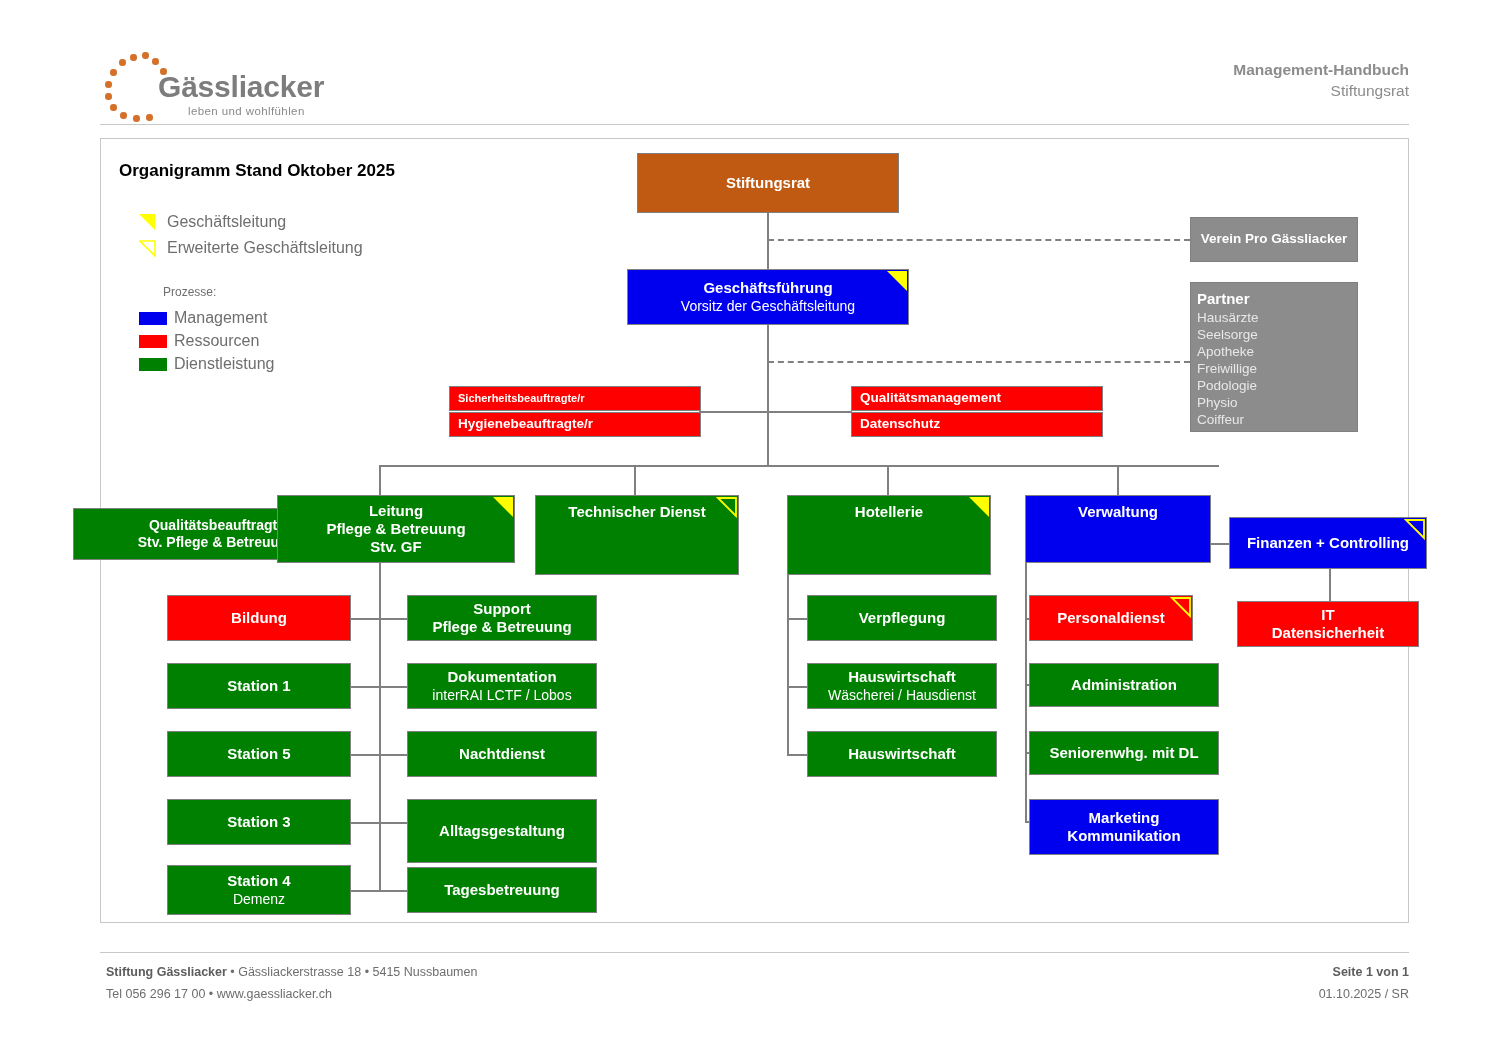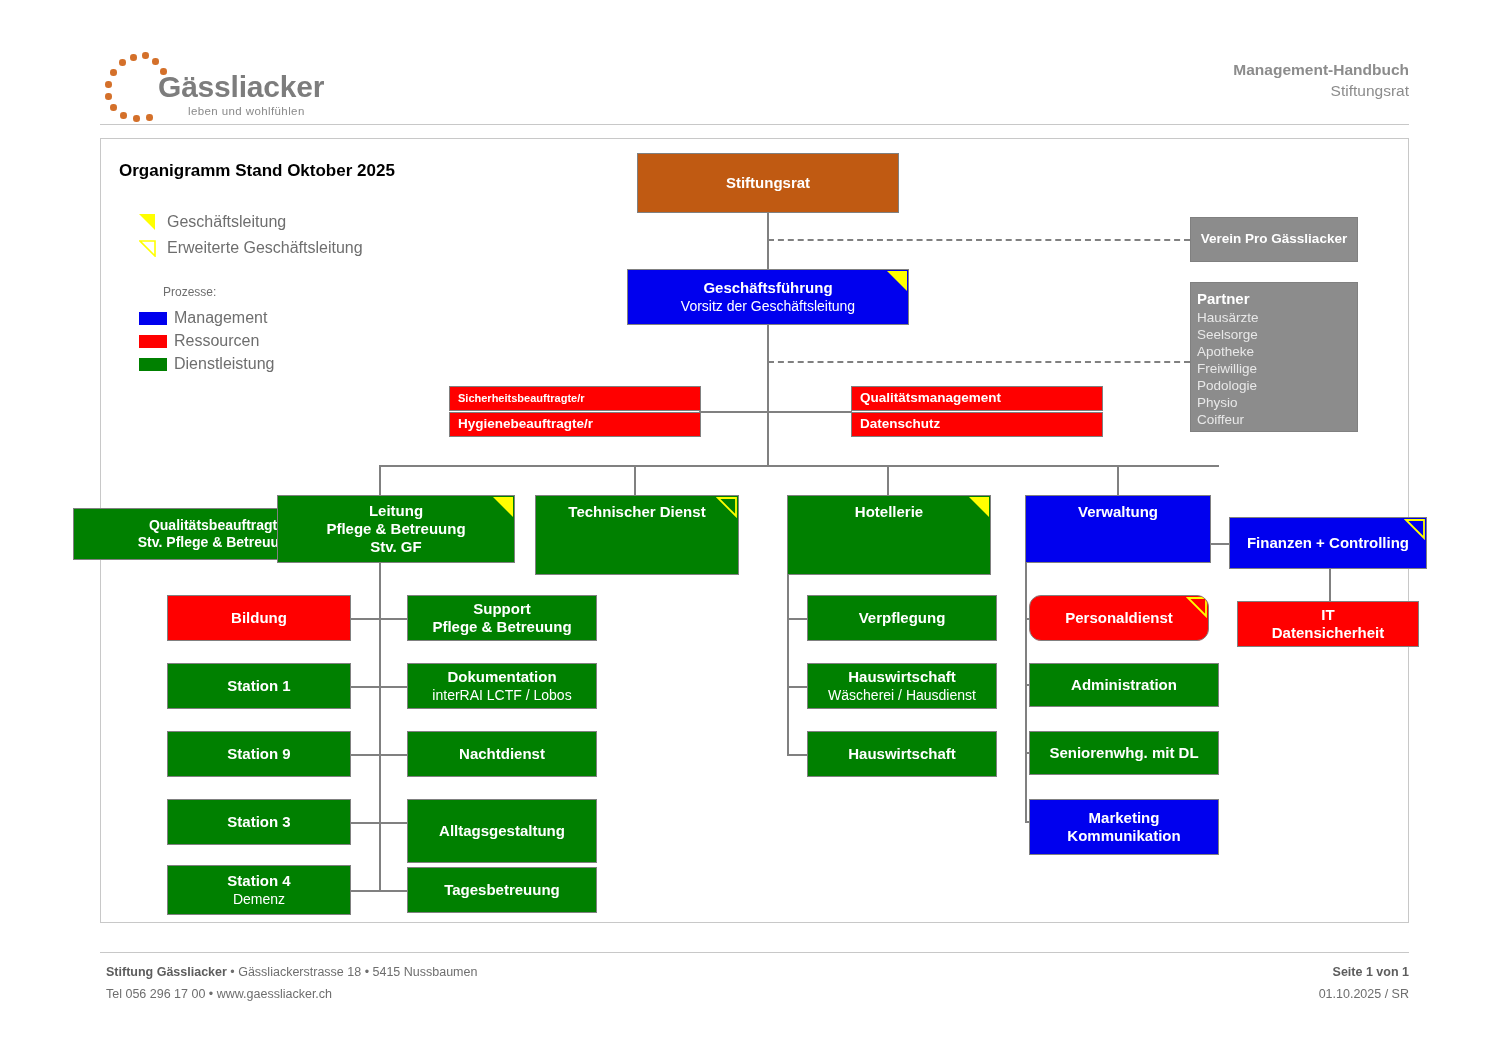--- a/index.html
+++ b/index.html
@@ -422,21 +422,21 @@
       <div class="t1">Datensicherheit</div>
     </div>
 
     <div class="node c-red" style="left:66px; top:456px; width:184px; height:46px;">
       <div class="t1">Bildung</div>
     </div>
     <div class="node c-green" style="left:66px; top:524px; width:184px; height:46px;">
       <div class="t1">Station 1</div>
     </div>
     <div class="node c-green" style="left:66px; top:592px; width:184px; height:46px;">
-      <div class="t1">Station 9</div>
+      <div class="t1">Station 5</div>
     </div>
     <div class="node c-green" style="left:66px; top:660px; width:184px; height:46px;">
       <div class="t1">Station 3</div>
     </div>
     <div class="node c-green" style="left:66px; top:726px; width:184px; height:50px;">
       <div class="t1">Station 4</div>
       <div class="t2">Demenz</div>
     </div>
 
     <div class="node c-green" style="left:306px; top:456px; width:190px; height:46px;">
@@ -461,21 +461,21 @@
       <div class="t1">Verpflegung</div>
     </div>
     <div class="node c-green" style="left:706px; top:524px; width:190px; height:46px;">
       <div class="t1">Hauswirtschaft</div>
       <div class="t2">Wäscherei / Hausdienst</div>
     </div>
     <div class="node c-green" style="left:706px; top:592px; width:190px; height:46px;">
       <div class="t1">Hauswirtschaft</div>
     </div>
 
-    <div class="node c-red" style="left:928px; top:456px; width:180px; height:46px;border-radius:12px;">
+    <div class="node c-red" style="left:928px; top:456px; width:164px; height:46px;">
       <span class="tri hollow">
         <svg width="21" height="21" viewBox="0 0 21 21">
             <polygon points="20,1 20,19 2,1" fill="none" stroke="#ffff00" stroke-width="1.8"></polygon>
           </svg>
       </span>
       <div class="t1">Personaldienst</div>
     </div>
     <div class="node c-green" style="left:928px; top:524px; width:190px; height:44px;">
       <div class="t1">Administration</div>
     </div>

